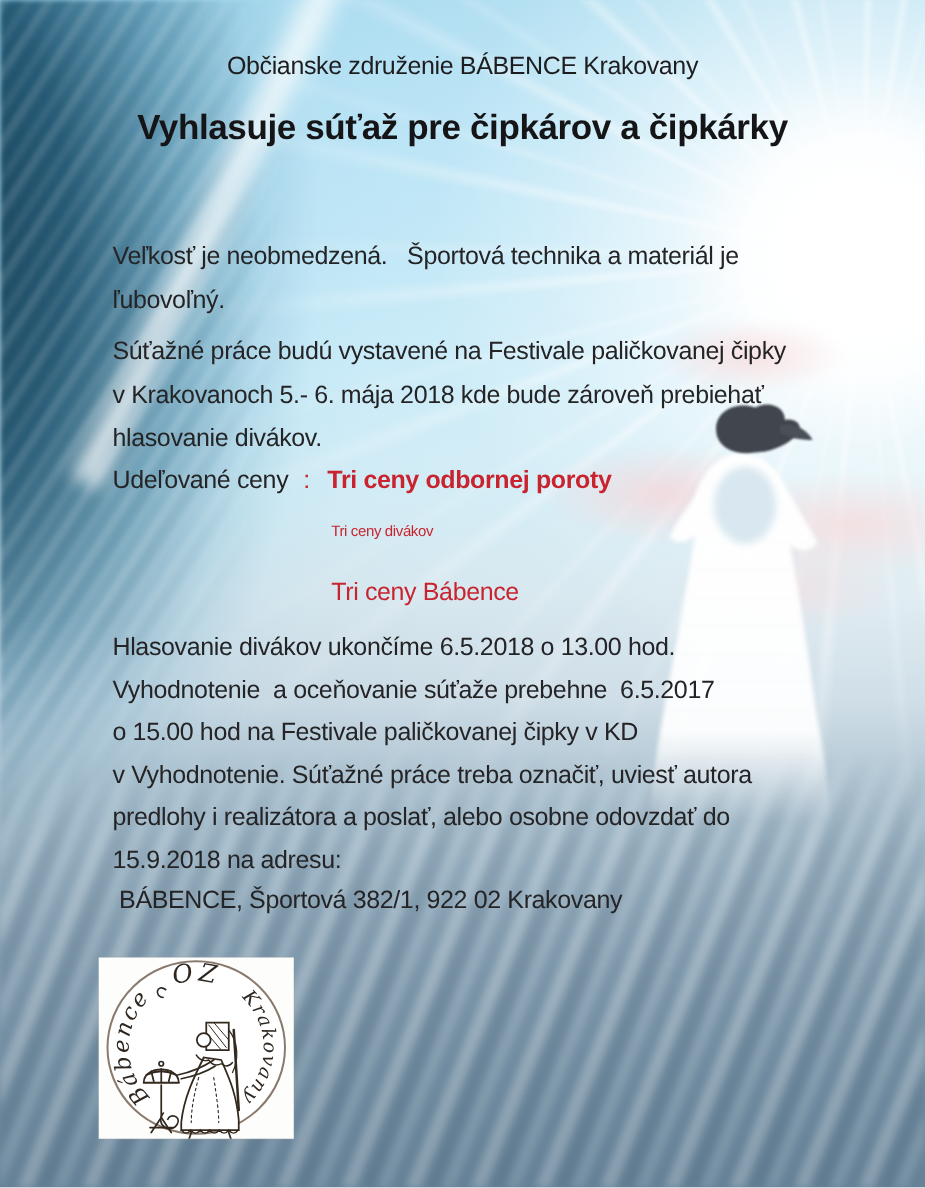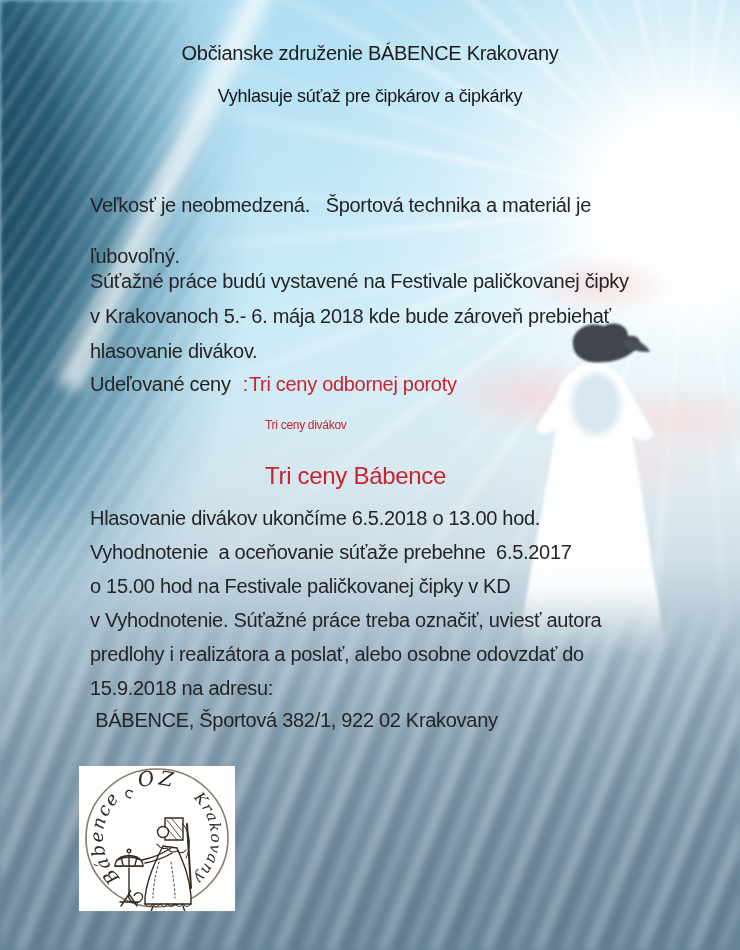--- a/index.html
+++ b/index.html
@@ -87,27 +87,27 @@
   .woman{
     position:absolute;left:512px;top:318px;width:165px;height:350px;
     -webkit-mask:linear-gradient(180deg,#000 0 76%,transparent 97%);
             mask:linear-gradient(180deg,#000 0 76%,transparent 97%);
     pointer-events:none;
   }
   
   .tline{position:absolute;white-space:pre-wrap;line-height:1.12;z-index:10;letter-spacing:-0.3px;}
   .center{left:0;width:740px;text-align:center;}
   .org{top:42px;font-size:20px;color:#1d1d1f;}
-  .announce{top:86px;font-size:18px;font-weight:400;color:#151517;}
+  .announce{top:86px;font-size:28px;font-weight:700;color:#151517;}
   .title{top:133px;font-size:30px;font-weight:700;font-style:italic;color:#25a9e0;letter-spacing:0;}
   .body-l{left:90px;font-size:20px;color:#242426;}
   .red{color:#c8232f;}
   .prizes-row{display:flex;align-items:flex-end;}
   .prizes-row .colon{margin-left:12px;}
-  .prizes-row .item{margin-left:1px;}
+  .prizes-row .item{margin-left:14px;font-weight:bold;}
   
   .logo-box{
     position:absolute;left:79px;top:766px;width:156px;height:145px;
     background:#fdfdfb;z-index:11;box-shadow:0 0 0 1px rgba(160,160,160,0.25);
   }
   .logo-box svg{display:block;}
   .stamp-text{font-family:"DejaVu Serif",serif;font-style:italic;fill:#2e261f;}
 </style>
 </head>
 <body>
@@ -154,33 +154,33 @@
              C 126 16, 132 24, 124 31
              C 118 38, 104 44, 92 44
              C 78 46, 66 42, 62 32 Z" fill="#41464e" style="filter:blur(0.8px)"></path>
     <path d="M112 22 C 124 20, 134 26, 138 34 C 128 34, 118 32, 112 28 Z" fill="#4a5058" style="filter:blur(1px)"></path>
   </svg>
 
   <div class="tline center org">Občianske združenie BÁBENCE Krakovany</div>
   <div class="tline center announce">Vyhlasuje súťaž pre čipkárov a čipkárky</div>
 
   <div class="tline body-l" style="top:194px">Veľkosť je neobmedzená.   Športová technika a materiál je</div>
-  <div class="tline body-l" style="top:245px">ľubovoľný.</div>
+  <div class="tline body-l" style="top:229px">ľubovoľný.</div>
 
   <div class="tline body-l" style="top:270px">Súťažné práce budú vystavené na Festivale paličkovanej čipky</div>
   <div class="tline body-l" style="top:305px">v Krakovanoch 5.- 6. mája 2018 kde bude zároveň prebiehať</div>
   <div class="tline body-l" style="top:340px">hlasovanie divákov.</div>
 
   <div class="tline body-l prizes-row" style="top:373px">
     <span>Udeľované ceny</span>
     <span class="red colon">:</span>
     <span class="red item">Tri ceny odbornej poroty</span>
   </div>
   <div class="tline red" style="left:265px;top:419px;font-size:12px">Tri ceny divákov</div>
-  <div class="tline red" style="left:265px;top:463px;font-size:24px">Tri ceny Bábence</div>
+  <div class="tline red" style="left:265px;top:463px;font-size:20px">Tri ceny Bábence</div>
 
   <div class="tline body-l" style="top:507px">Hlasovanie divákov ukončíme 6.5.2018 o 13.00 hod.</div>
   <div class="tline body-l" style="top:541px">Vyhodnotenie  a oceňovanie súťaže prebehne  6.5.2017</div>
   <div class="tline body-l" style="top:575px">o 15.00 hod na Festivale paličkovanej čipky v KD</div>
   <div class="tline body-l" style="top:609px">v Vyhodnotenie. Súťažné práce treba označiť, uviesť autora</div>
   <div class="tline body-l" style="top:643px">predlohy i realizátora a poslať, alebo osobne odovzdať do</div>
   <div class="tline body-l" style="top:677px">15.9.2018 na adresu:</div>
 
   <div class="tline body-l" style="top:709px"> BÁBENCE, Športová 382/1, 922 02 Krakovany</div>
 

